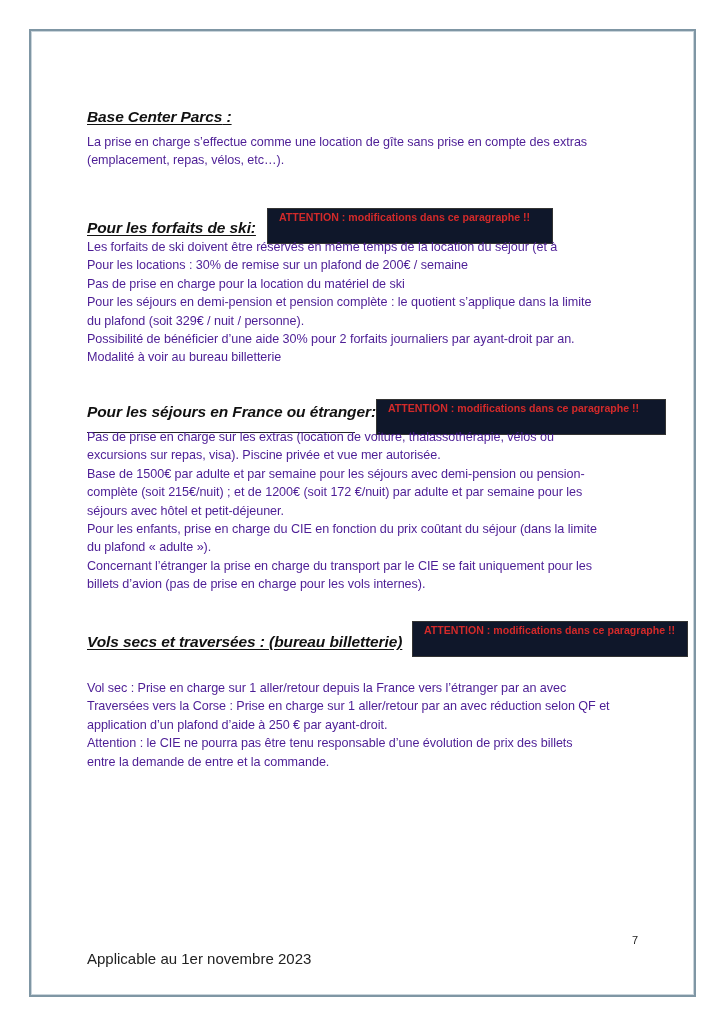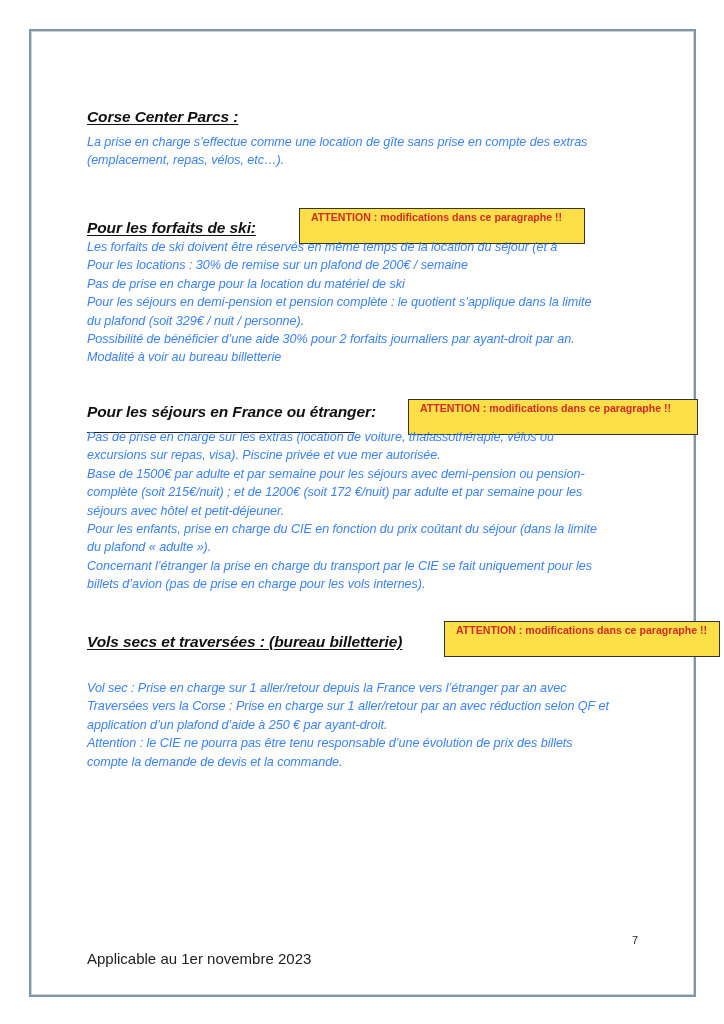--- a/index.html
+++ b/index.html
@@ -3,35 +3,35 @@
 <meta charset="utf-8">
 <style>
   html, body { margin:0; padding:0; background:#ffffff; }
   body { width:724px; height:1024px; position:relative; overflow:hidden;
          font-family:"Liberation Sans", sans-serif; color:#111; }
   .page-border { position:absolute; left:29px; top:29px; width:663px; height:964px;
                  border:2px solid #7f96a4; box-shadow: inset 0 0 0 1px #c9d4db; }
   .heading { position:absolute; left:87px; font-size:15.5px; font-weight:bold; font-style:italic;
              color:#111; text-decoration:underline; text-underline-offset:2px; letter-spacing:-0.1px; }
   .heading .colon { text-decoration:none; }
-  .para { position:absolute; left:87px; font-size:12.6px; line-height:18.4px; color:#3b82f6;
-          letter-spacing:-0.05px; width:560px;font-style:italic; }
+  .para { position:absolute; left:87px; font-size:12.6px; line-height:18.4px; color:#4c1d95;
+          letter-spacing:-0.05px; width:560px; }
   .para span { display:block; white-space:nowrap; }
-  .attention { position:absolute; border:1.3px solid #333; background:#fde047; box-sizing:border-box;
-               font-size:10.6px; font-weight:bold; color:#d22a2a; padding:2px 0 0 11px;margin-left:32px; }
+  .attention { position:absolute; border:1.3px solid #333; background:#0f172a; box-sizing:border-box;
+               font-size:10.6px; font-weight:bold; color:#d22a2a; padding:2px 0 0 11px; }
   .footer-note { position:absolute; left:87px; top:950px; font-size:15px; color:#222; }
   .page-num { position:absolute; left:632px; top:934px; font-size:11px; color:#222; }
   .sej-underline { position:absolute; left:87px; top:432px; width:268px; height:1px; background:#222; }
 </style>
 </head>
 <body>
 
 <div class="page-border"></div>
 
-<div class="heading" style="top:108px;"><span>Corse Center Parcs</span><span class="colon"> :</span></div>
+<div class="heading" style="top:108px;"><span>Base Center Parcs</span><span class="colon"> :</span></div>
 <div class="para" style="top:133px;">
   <span>La prise en charge s’effectue comme une location de gîte sans prise en compte des extras</span>
   <span>(emplacement, repas, vélos, etc…).</span>
 </div>
 
 <div class="heading" style="top:219px;">Pour les forfaits de ski:</div>
 <div class="attention" style="left:267px; top:208px; width:286px; height:36px;">ATTENTION : modifications dans ce paragraphe !!</div>
 <div class="para" style="top:238px;">
   <span>Les forfaits de ski doivent être réservés en même temps de la location du séjour (et à</span>
   <span>Pour les locations : 30% de remise sur un plafond de 200€ / semaine</span>
@@ -57,17 +57,17 @@
   <span>billets d’avion (pas de prise en charge pour les vols internes).</span>
 </div>
 
 <div class="heading" style="top:633px;">Vols secs et traversées : (bureau billetterie)</div>
 <div class="attention" style="left:412px; top:621px; width:276px; height:36px;">ATTENTION : modifications dans ce paragraphe !!</div>
 <div class="para" style="top:679px;">
   <span>Vol sec : Prise en charge sur 1 aller/retour depuis la France vers l’étranger par an avec</span>
   <span>Traversées vers la Corse : Prise en charge sur 1 aller/retour par an avec réduction selon QF et</span>
   <span>application d’un plafond d’aide à 250 € par ayant-droit.</span>
   <span>Attention : le CIE ne pourra pas être tenu responsable d’une évolution de prix des billets</span>
-  <span>compte la demande de devis et la commande.</span>
+  <span>entre la demande de entre et la commande.</span>
 </div>
 
 <div class="page-num">7</div>
 <div class="footer-note">Applicable au 1er novembre 2023</div>
 
 </body></html>

